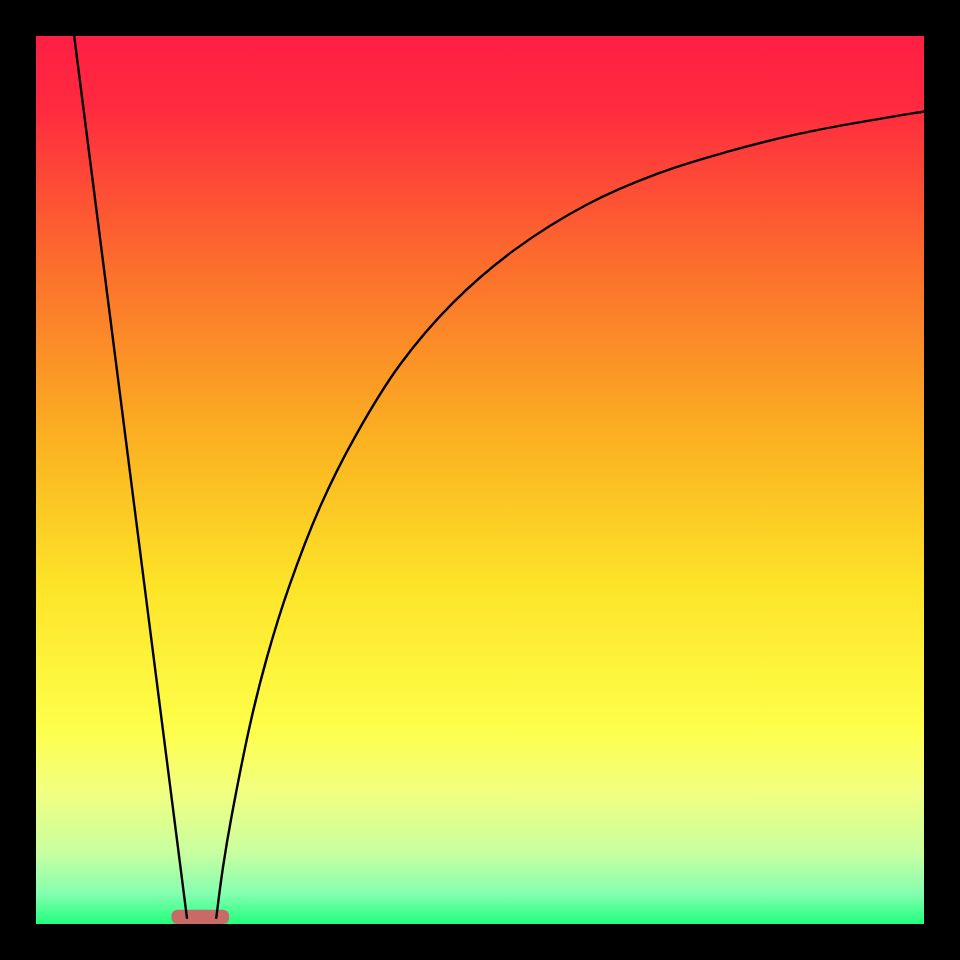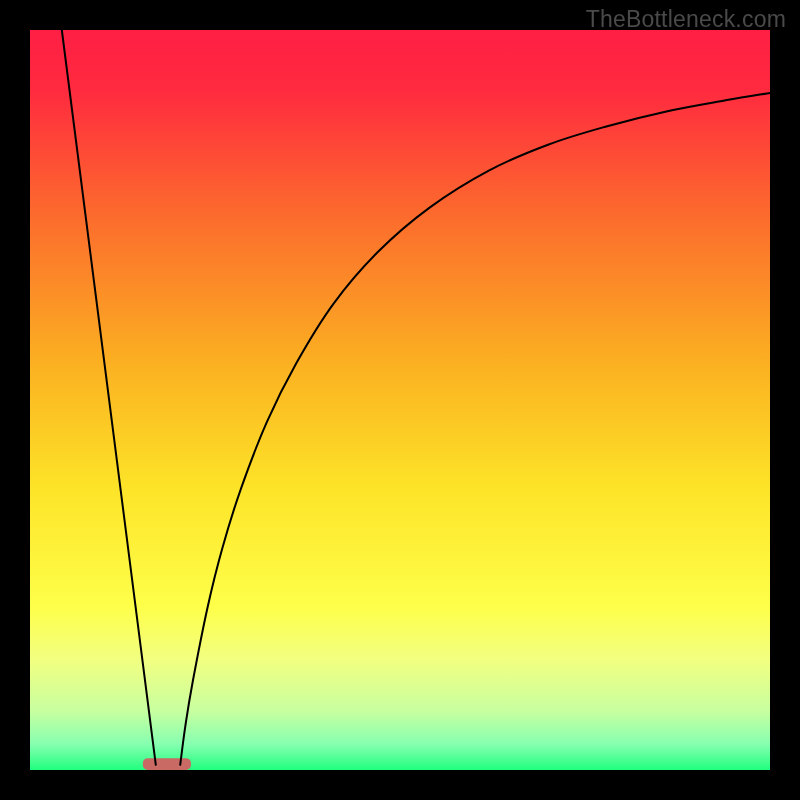--- a/index.html
+++ b/index.html
@@ -31,21 +31,20 @@
   svg.plot {
     position: absolute;
     left: 0;
     top: 0;
   }
 </style>
 </head>
 <body>
 
 <div class="frame">
-  <div class="watermark">TheBottleneck.com</div>
   <svg class="plot" width="800" height="800">
       <defs>
         <linearGradient id="bg-grad" x1="0" y1="0" x2="0" y2="1">
           <stop offset="0%" stop-color="#ff1f44"></stop>
           <stop offset="8%" stop-color="#ff2a3f"></stop>
           <stop offset="25%" stop-color="#fc6b2d"></stop>
           <stop offset="45%" stop-color="#fbb021"></stop>
           <stop offset="62%" stop-color="#fde428"></stop>
           <stop offset="78%" stop-color="#feff4a"></stop>
           <stop offset="85%" stop-color="#f2ff80"></stop>

